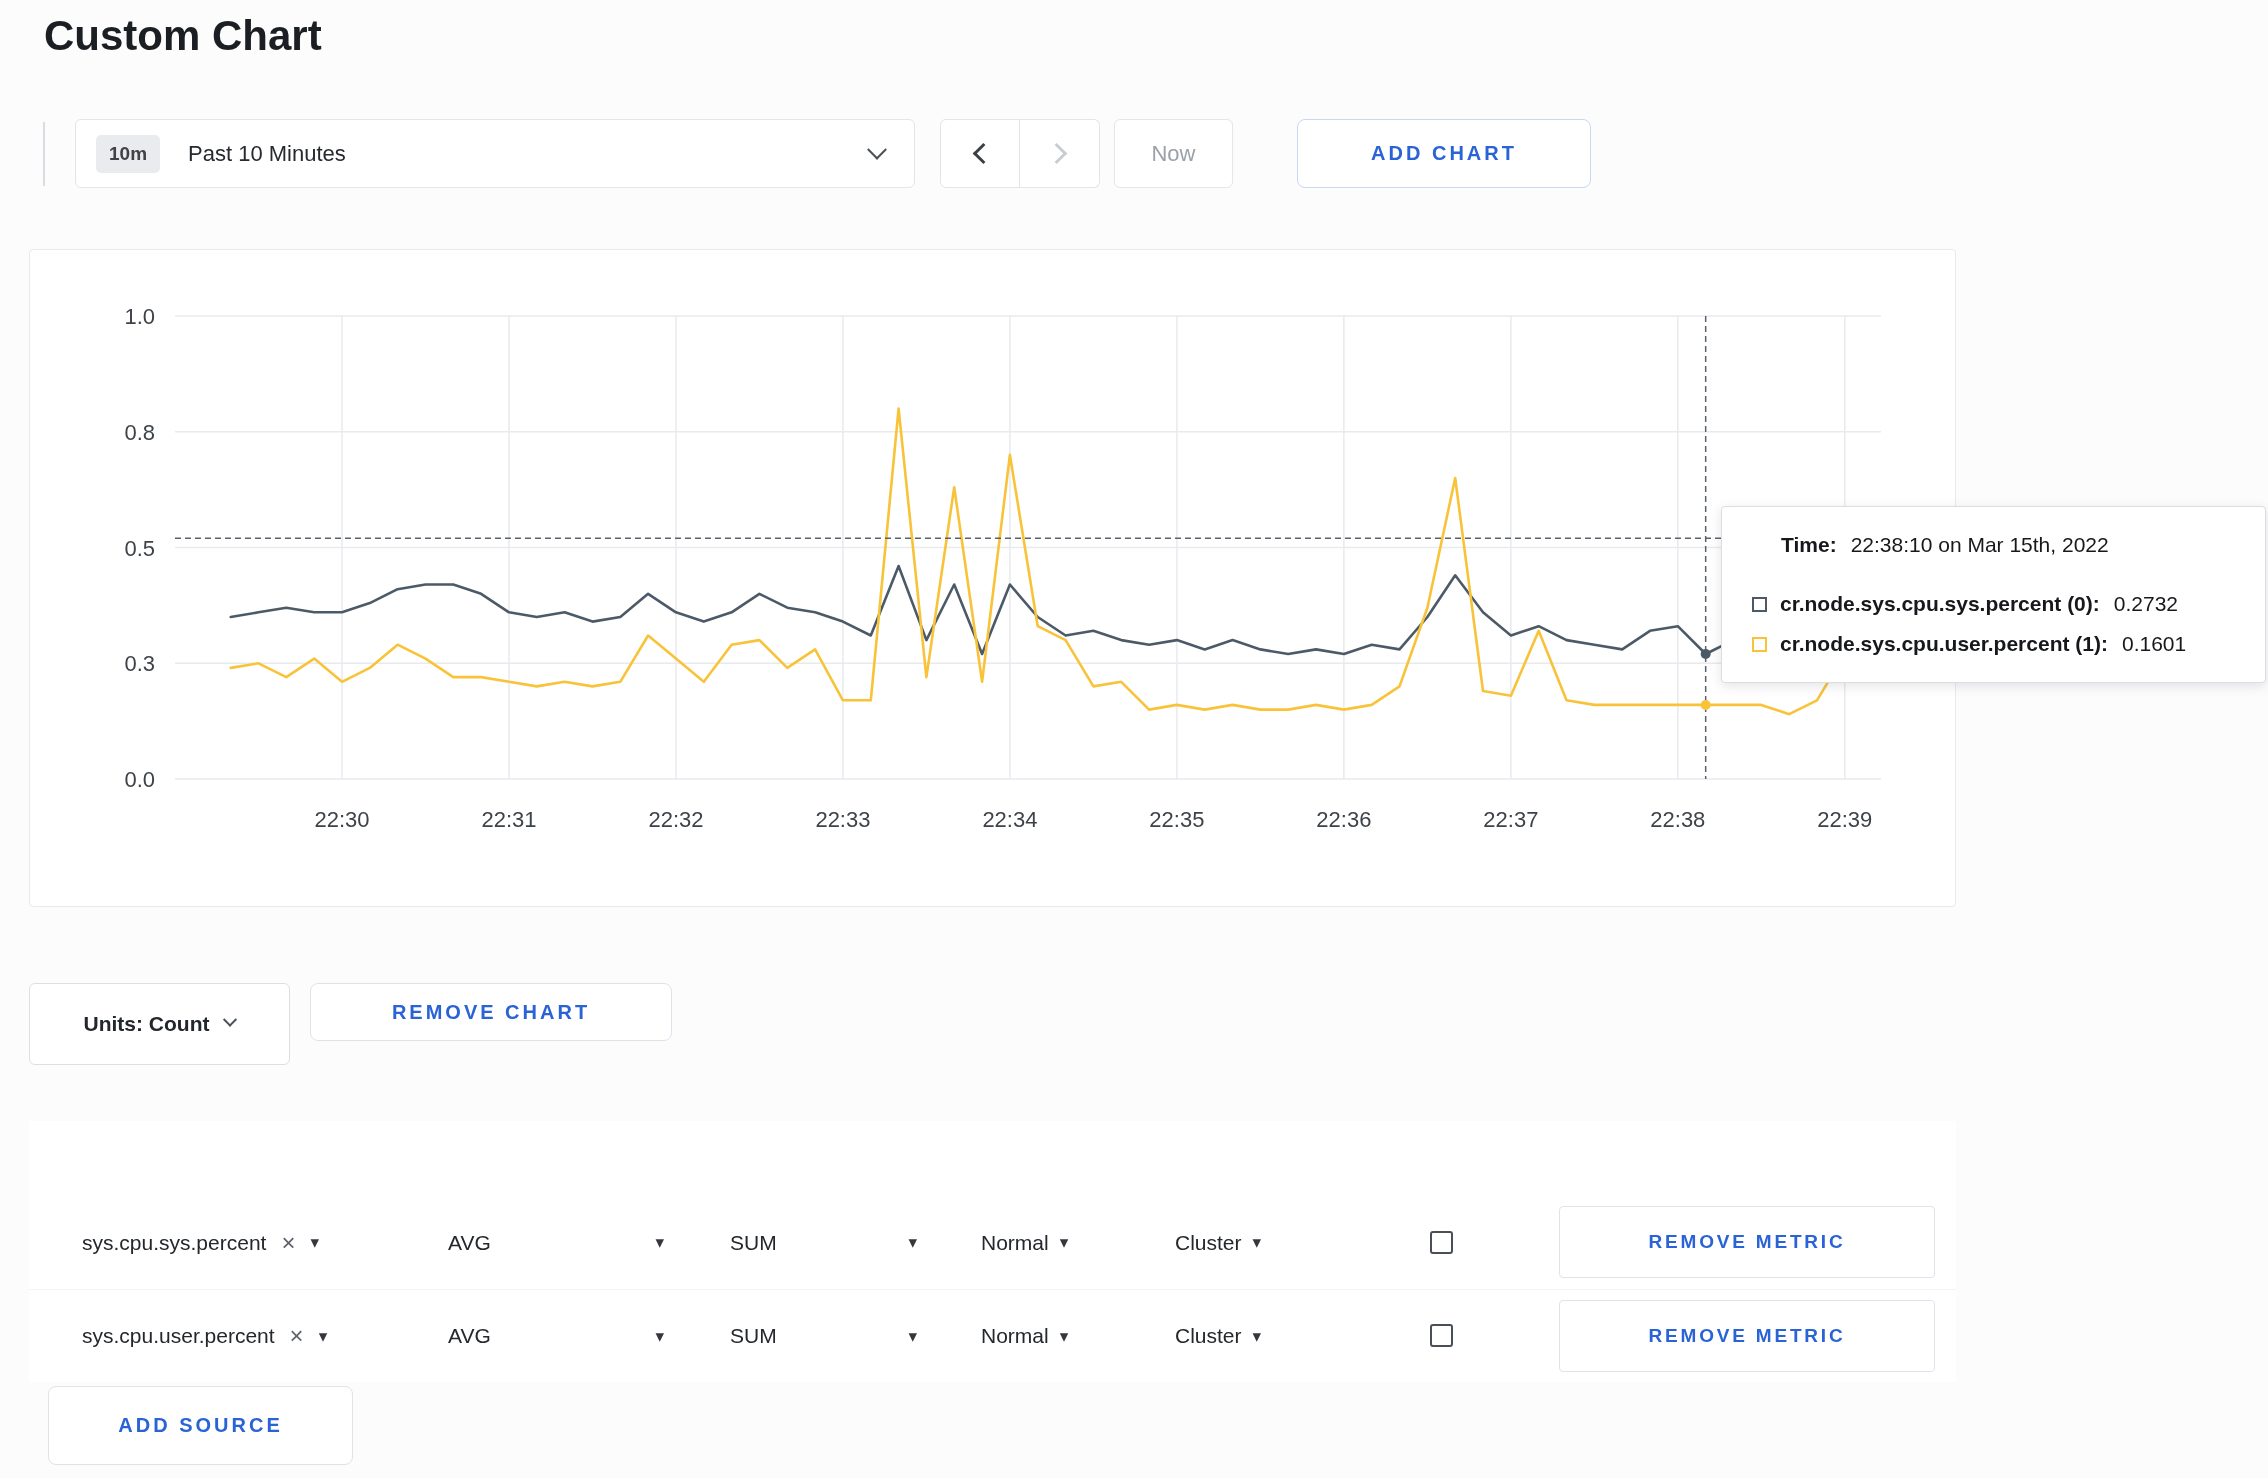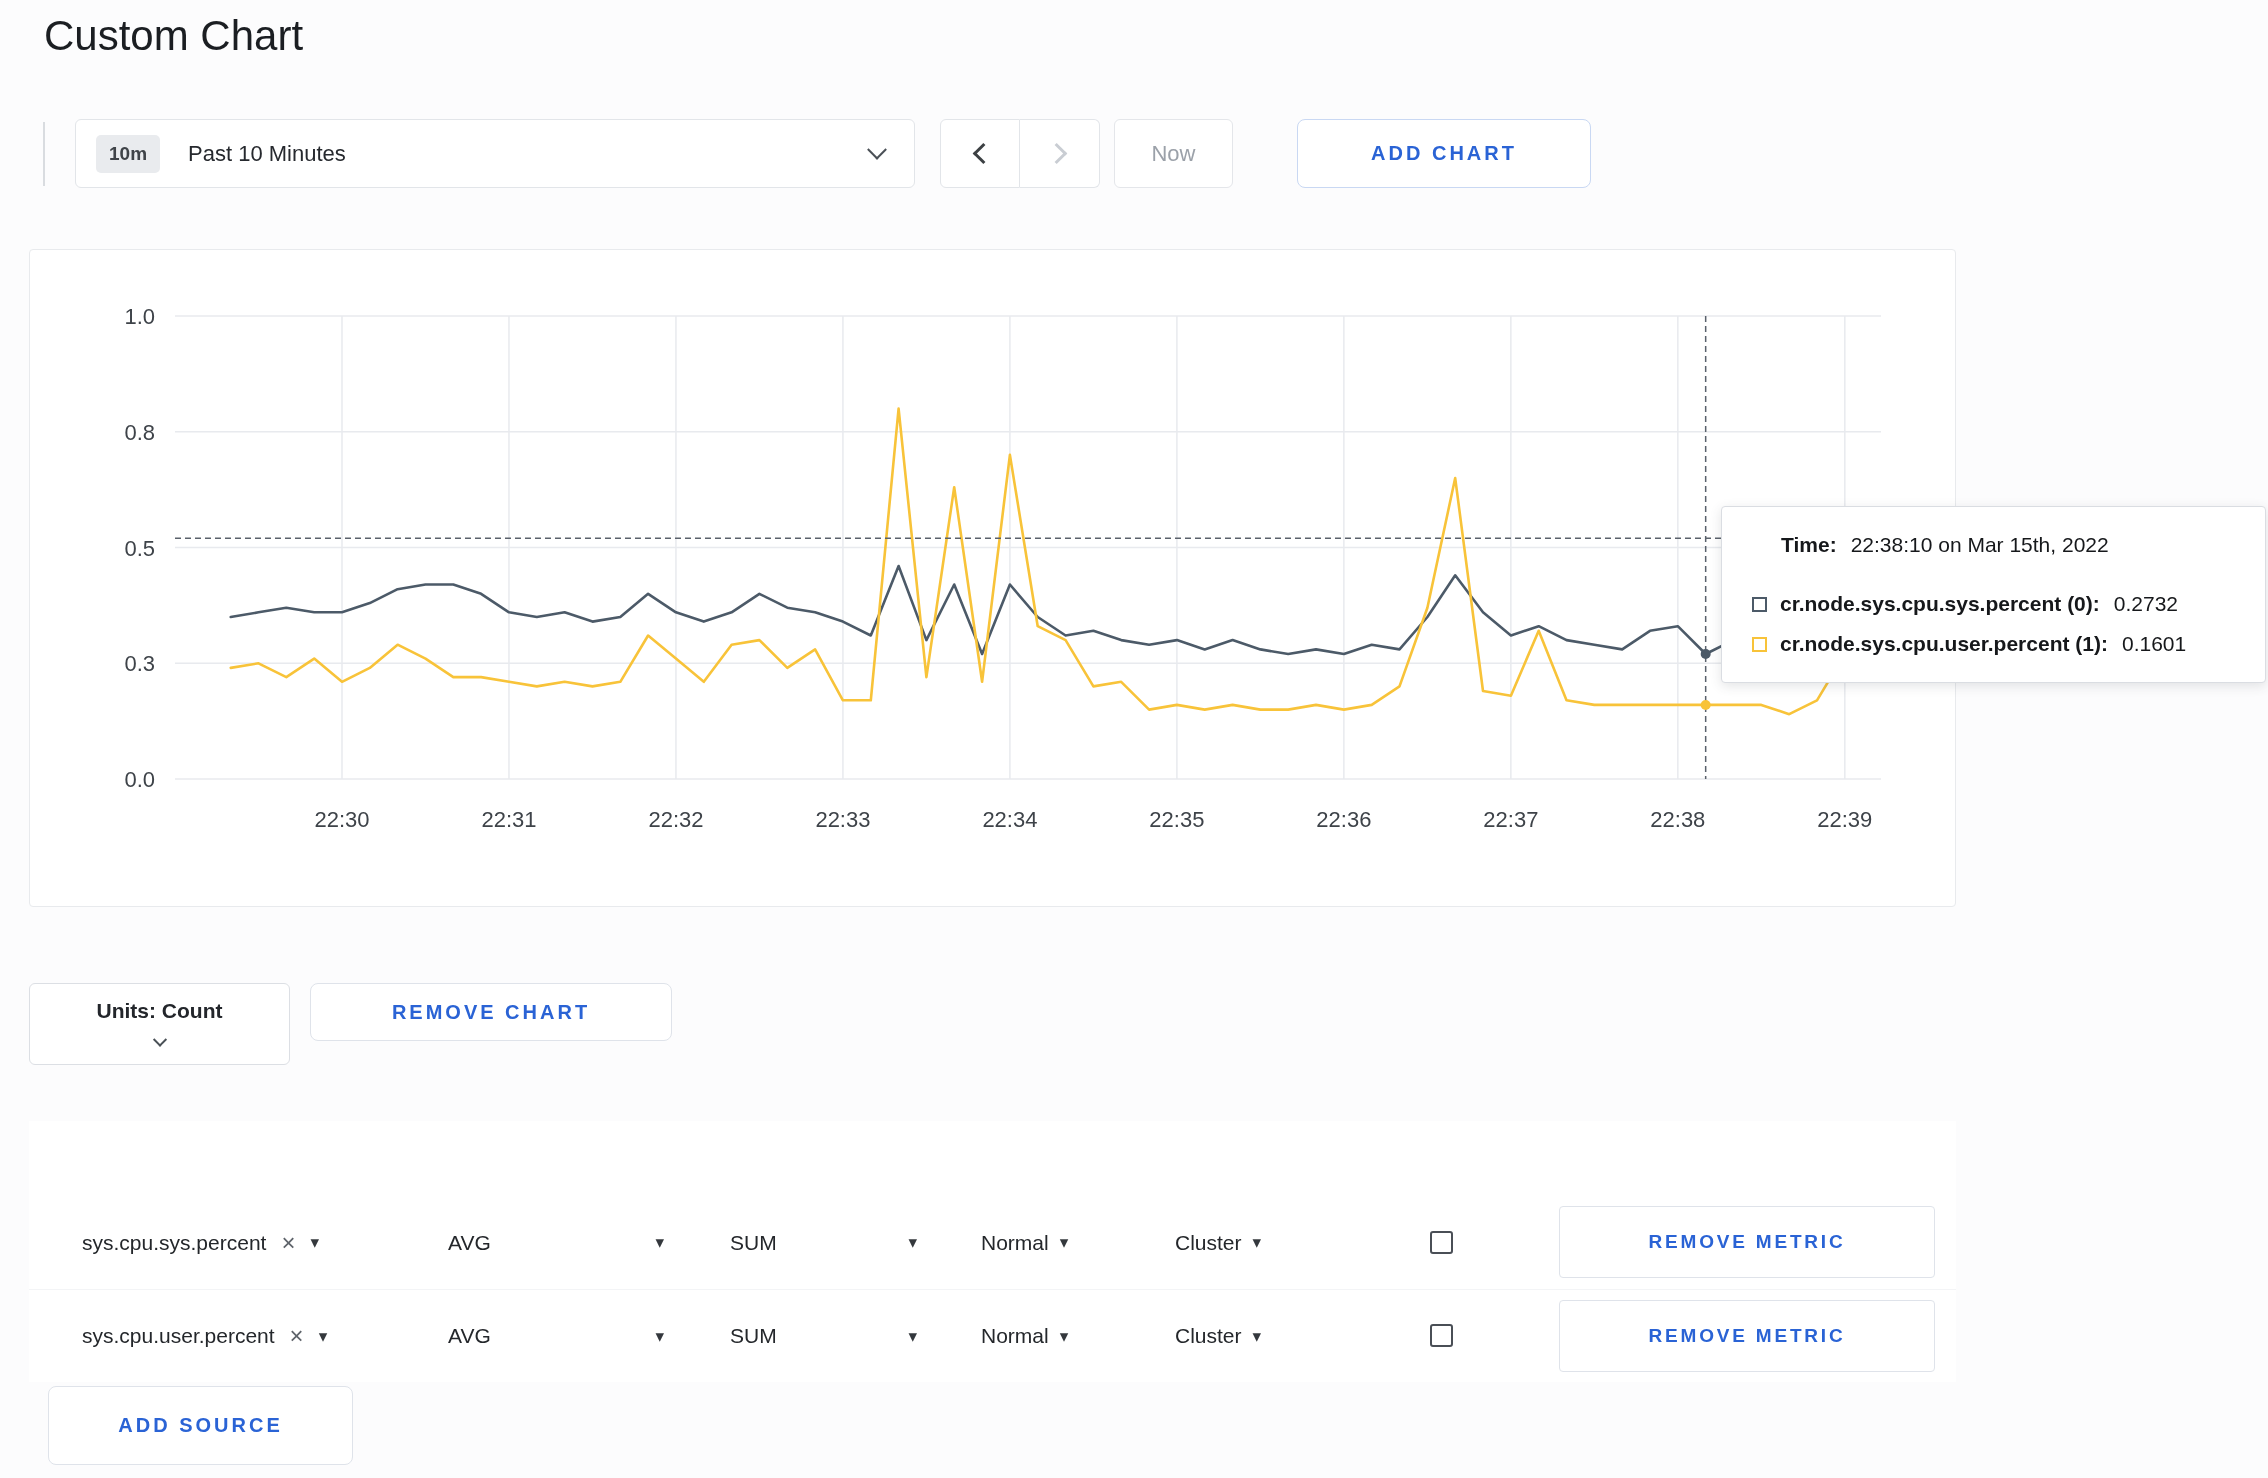--- a/index.html
+++ b/index.html
@@ -5,21 +5,21 @@
   * { box-sizing: border-box; }
   html,body { margin:0; padding:0; }
   body {
     width:2268px; height:1478px; position:relative; overflow:hidden;
     background:#fcfcfd; color:#202225;
     font-family:"Liberation Sans", sans-serif;
   }
   .abs { position:absolute; }
 
   
-  #page-title { left:44px; top:12px; font-size:42px; font-weight:400; color:#1b1e22; }
+  #page-title { left:44px; top:12px; font-size:42px; font-weight:700; color:#1b1e22; }
 
   
   #toolbar-divider { left:43px; top:122px; width:2px; height:64px; background:#d9dce0; }
 
   #time-select {
     left:75px; top:119px; width:840px; height:69px; background:#fff;
     border:1.5px solid #e2e5e9; border-radius:6px;
     display:flex; align-items:center; padding:0 30px 0 20px; cursor:pointer;
   }
   .range-badge { background:#e9ebee; color:#3f4348; font-weight:700; font-size:19px;
@@ -63,21 +63,21 @@
   .tt-time { margin-left:29px; margin-bottom:35px; }
   .swatch { width:15px; height:15px; border:2.5px solid #000; background:#fff; margin-right:13px; flex:none; }
   .tt-label { font-weight:700; font-size:21px; color:#16181b; margin-right:14px; white-space:nowrap; }
   .tt-value { font-size:21px; color:#16181b; }
 
   
   #units-button { left:29px; top:983px; width:261px; height:82px; background:#fff;
                   border:1.5px solid #dcdfe4; border-radius:6px; cursor:pointer;
                   display:flex; align-items:center; justify-content:center; gap:16px;
                   font-weight:700; font-size:21px; color:#23262b;
-                  font-family:"Liberation Sans", sans-serif;flex-direction:column; }
+                  font-family:"Liberation Sans", sans-serif; }
   #remove-chart { left:310px; top:983px; width:362px; height:58px; }
 
   
   #metrics-card { left:29px; top:1121px; width:1927px; height:261px; background:#fff; }
   .theader { position:absolute; left:0; top:0; width:100%; height:75px; border-bottom:1.5px solid #f0f1f4; }
   .th { position:absolute; top:0; height:75px; display:flex; align-items:center;
         font-size:18px; letter-spacing:2.5px; font-weight:700; color:#6f747b; }
   .trow { position:absolute; left:0; width:100%; height:93px; }
   .trow + .trow { border-top:1.5px solid #f3f4f6; }
   .cell { position:absolute; top:0; height:100%; display:flex; align-items:center;

